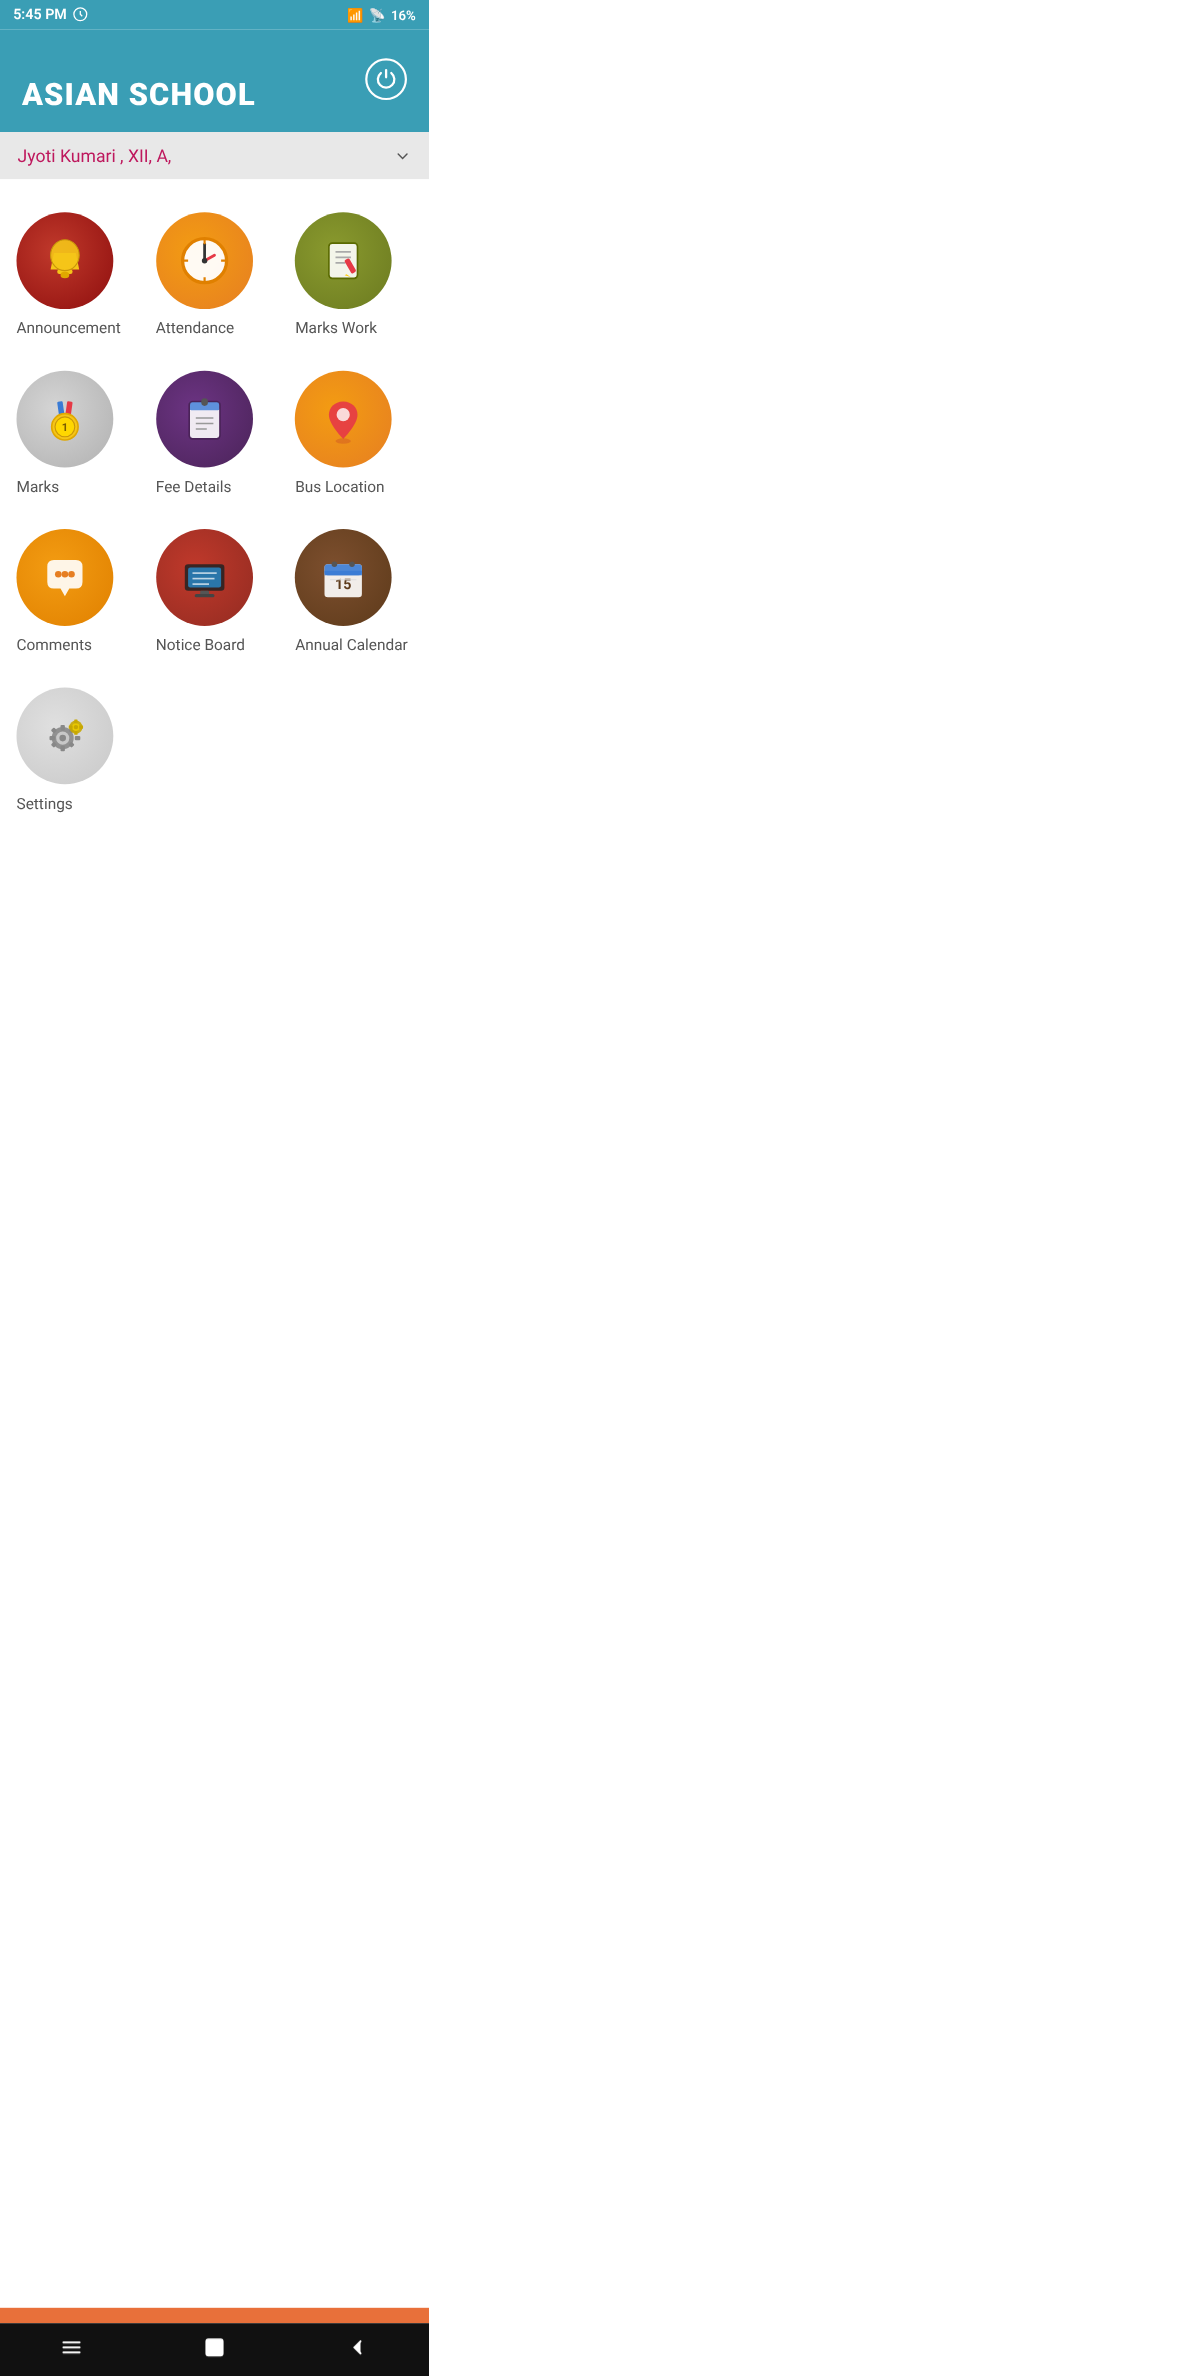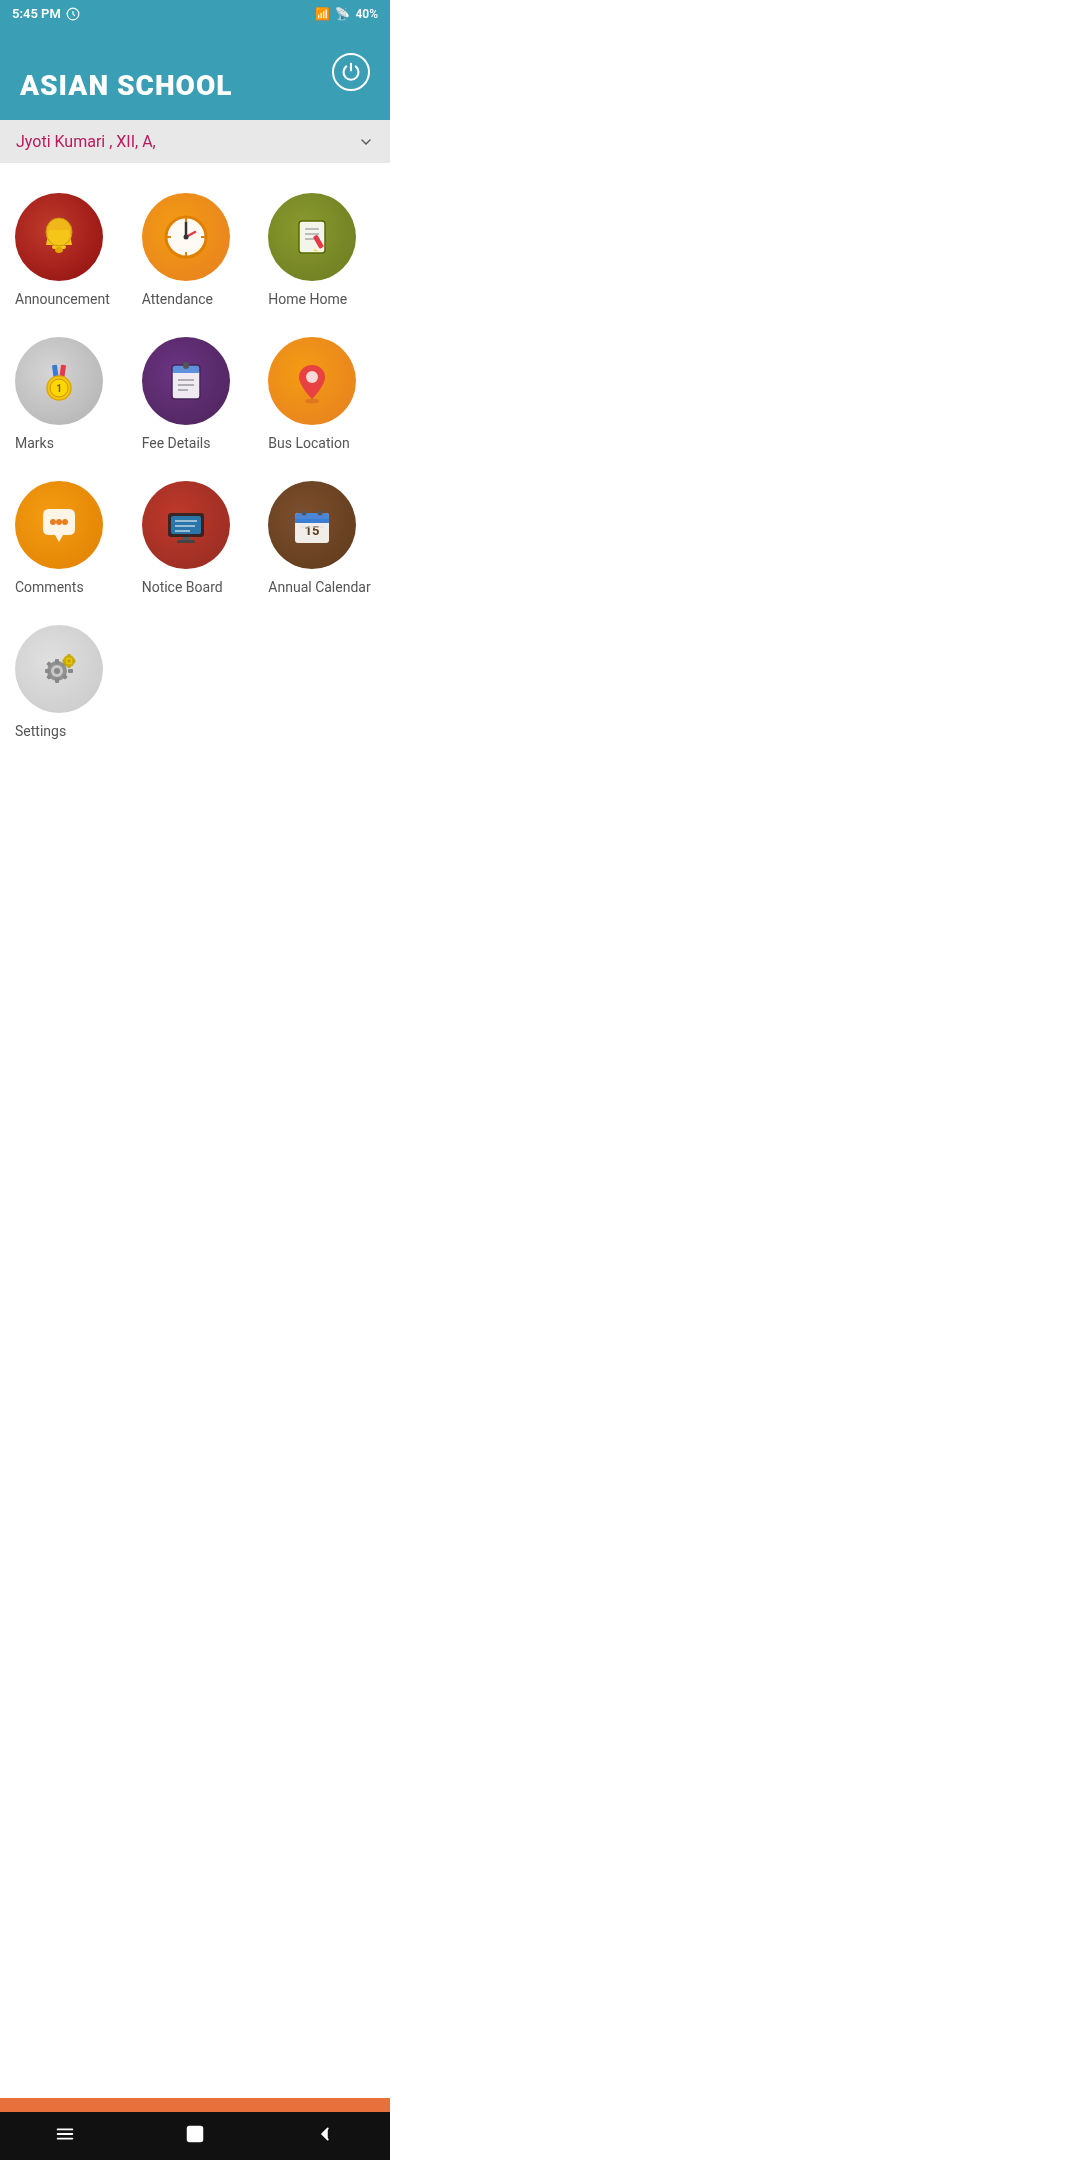--- a/index.html
+++ b/index.html
@@ -17,21 +17,21 @@
     .status-bar {
       background: #3a9eb5;
       color: #fff;
       display: flex;
       justify-content: space-between;
       align-items: center;
       padding: 6px 12px;
       font-size: 13px;
       font-weight: 600;
     }
-    .status-left { display: flex; align-items: flex-end; gap: 5px; }
+    .status-left { display: flex; align-items: flex-start; gap: 5px; }
     .status-right { display: flex; align-items: center; gap: 5px; font-size: 12px; }
 
     
     .header {
       background: #3a9eb5;
       display: flex;
       align-items: center;
       justify-content: space-between;
       padding: 14px 20px 18px 20px;
     }
@@ -155,21 +155,21 @@
     <span>5:45 PM</span>
     <svg width="14" height="14" viewBox="0 0 24 24" fill="white">
         <circle cx="12" cy="12" r="10" fill="none" stroke="white" stroke-width="2"></circle>
         <path d="M12 7v5l3 3" stroke="white" stroke-width="2" fill="none"></path>
       </svg>
   </div>
   <div class="status-right">
 
     <span>📶</span>
     <span>📡</span>
-    <span>40%</span>
+    <span>16%</span>
   </div>
 </div>
 
 <div class="header">
   <span class="header-title">ASIAN SCHOOL</span>
   <div class="power-btn">
     <svg viewBox="0 0 24 24" fill="none" stroke="white" stroke-width="2.5" stroke-linecap="round">
       <path d="M12 2v8"></path>
       <path d="M6.3 5.3A9 9 0 1 0 17.7 5.3"></path>
     </svg>
@@ -225,21 +225,21 @@
         <rect x="13" y="10" width="26" height="32" rx="3" fill="#fff" opacity="0.9"></rect>
         <rect x="13" y="10" width="26" height="32" rx="3" fill="none" stroke="#5a6a00" stroke-width="1.5"></rect>
         <line x1="19" y1="18" x2="33" y2="18" stroke="#aaa" stroke-width="1.5"></line>
         <line x1="19" y1="23" x2="33" y2="23" stroke="#aaa" stroke-width="1.5"></line>
         <line x1="19" y1="28" x2="28" y2="28" stroke="#aaa" stroke-width="1.5"></line>
 
         <rect x="30" y="24" width="5" height="14" rx="1.5" fill="#e63946" transform="rotate(-30 32 31)"></rect>
         <polygon points="28,38 32,42 30,38" fill="#ffcc00" transform="rotate(-30 30 40)"></polygon>
       </svg>
     </div>
-    <span class="grid-item-label">Home Home</span>
+    <span class="grid-item-label">Marks Work</span>
   </div>
 
   <div class="grid-item">
     <div class="icon-circle icon-marks">
       <svg width="52" height="52" viewBox="0 0 52 52">
 
         <rect x="20" y="10" width="5" height="16" rx="1" fill="#3a7bd5" transform="rotate(-8 22 18)"></rect>
         <rect x="27" y="10" width="5" height="16" rx="1" fill="#e63946" transform="rotate(8 30 18)"></rect>
 
         <circle cx="26" cy="33" r="12" fill="#f5c518" stroke="#e0a800" stroke-width="1.5"></circle>

